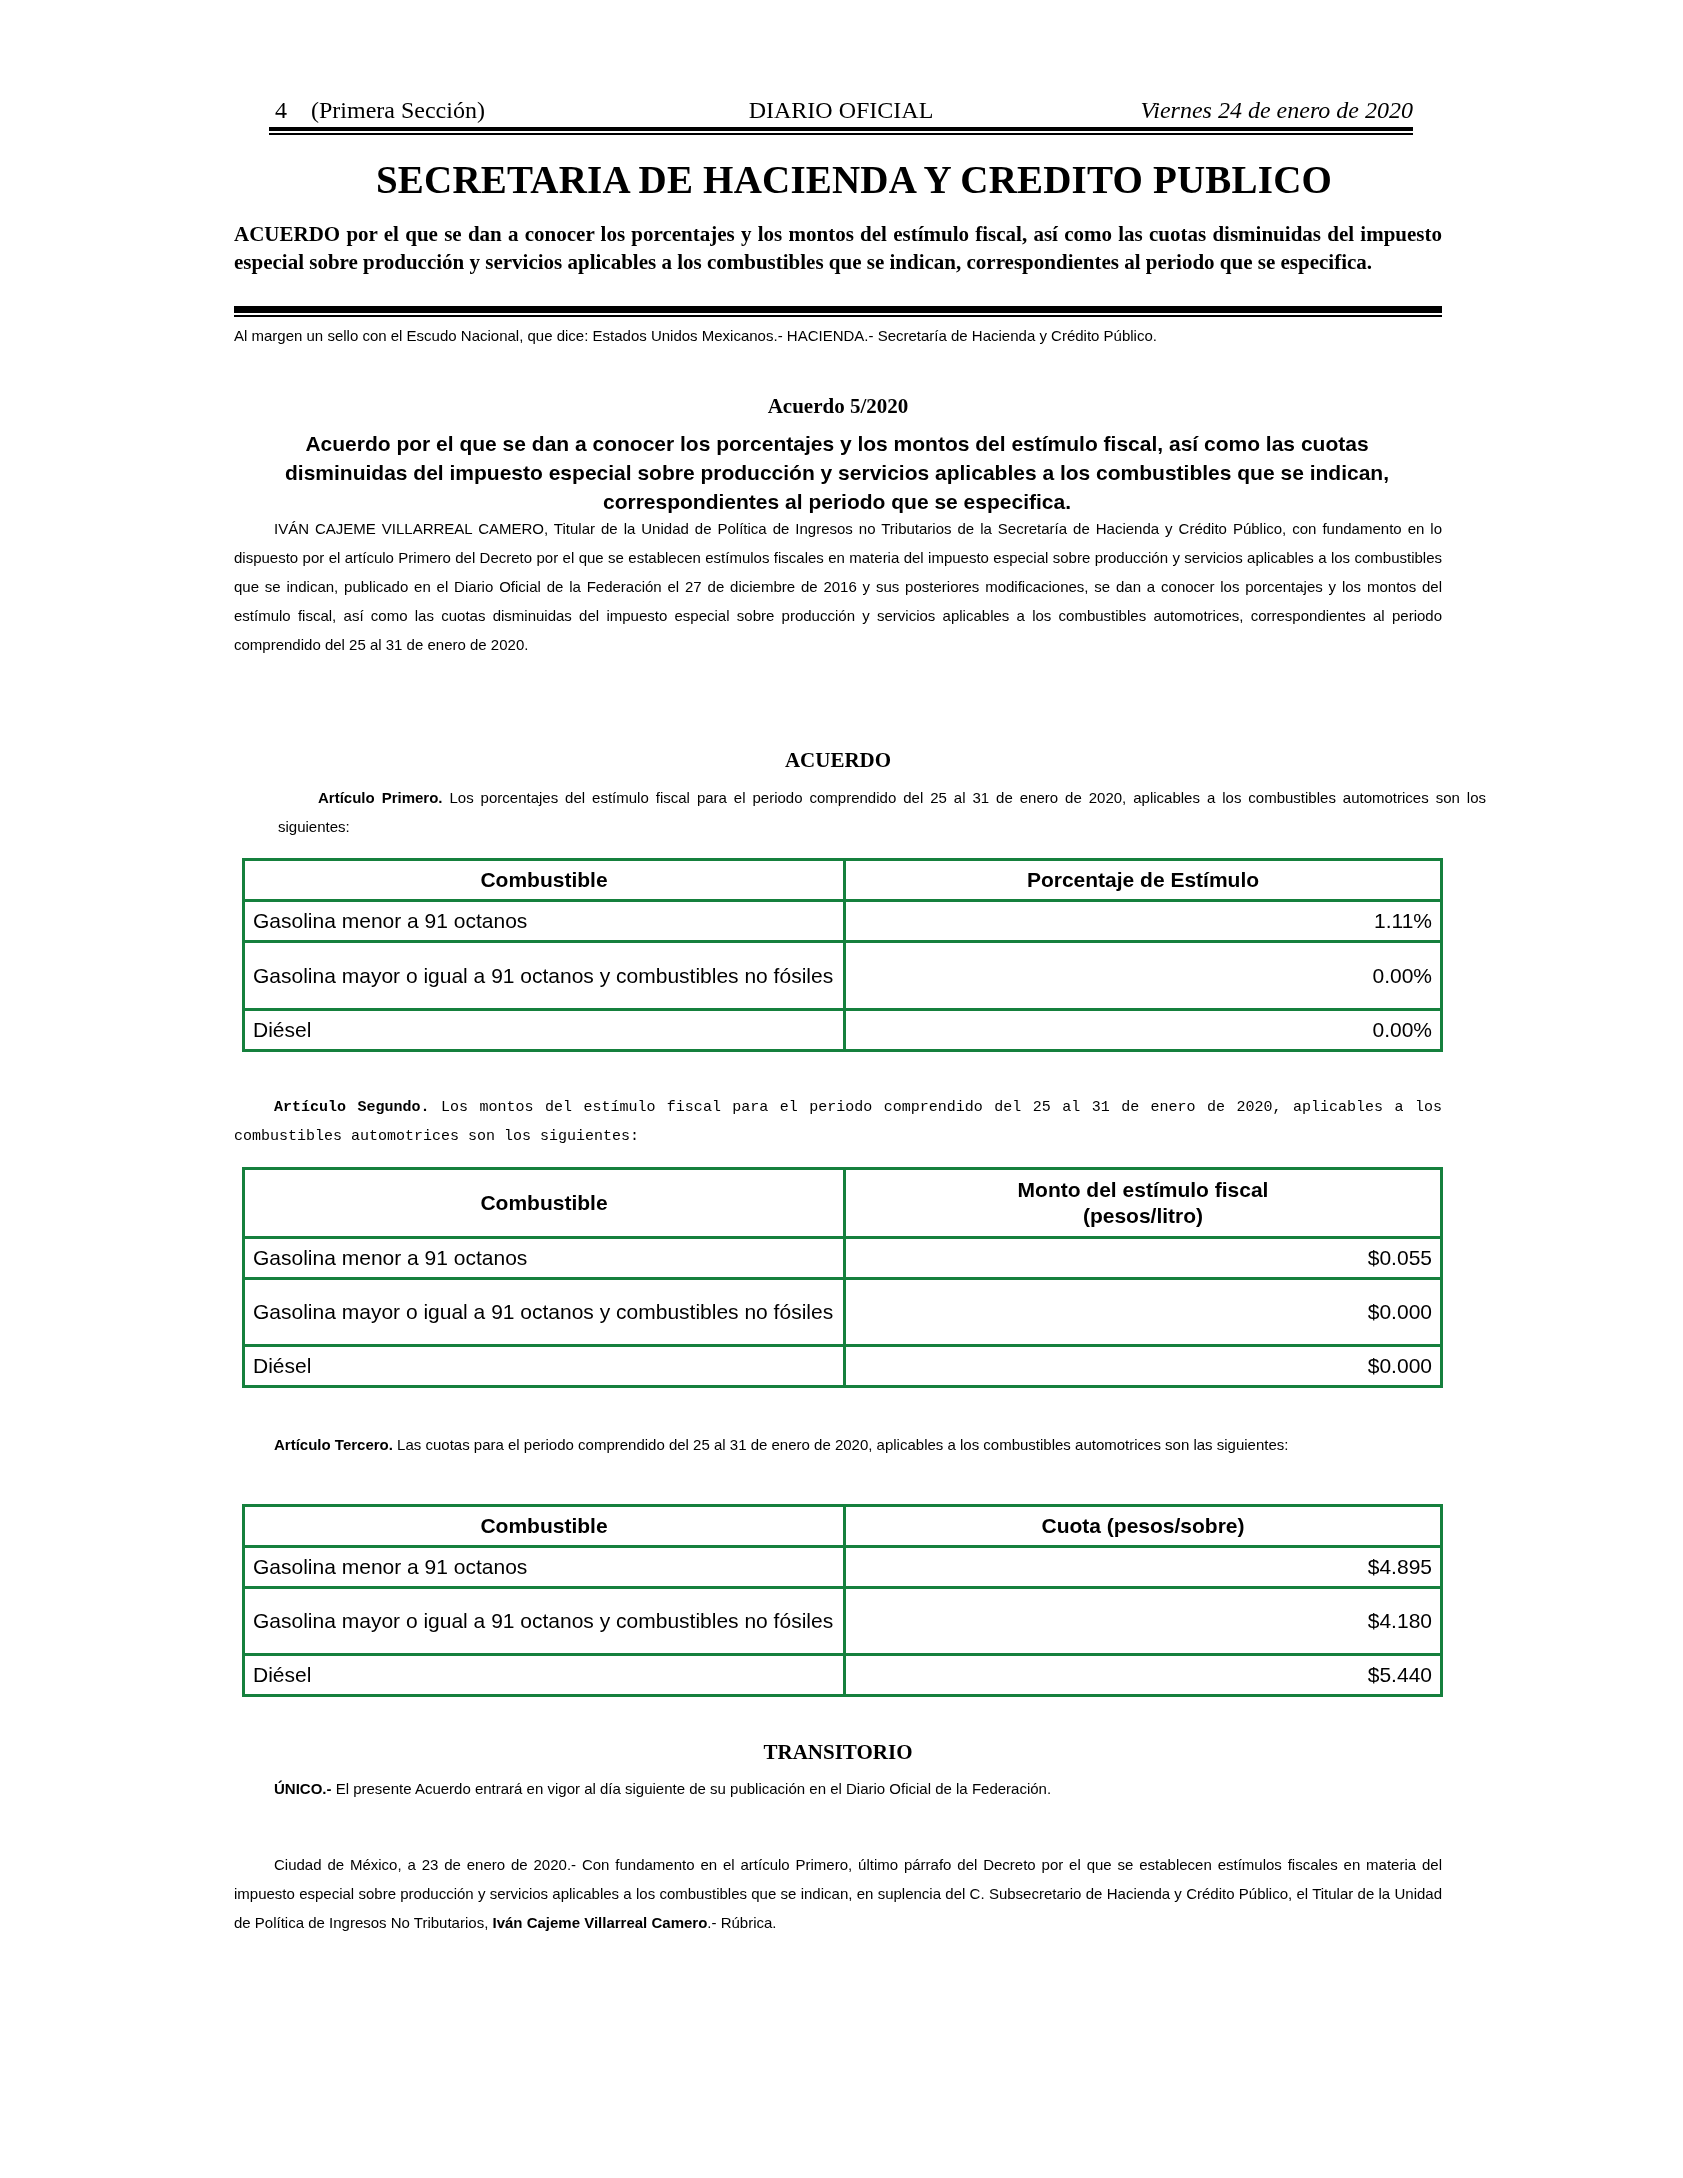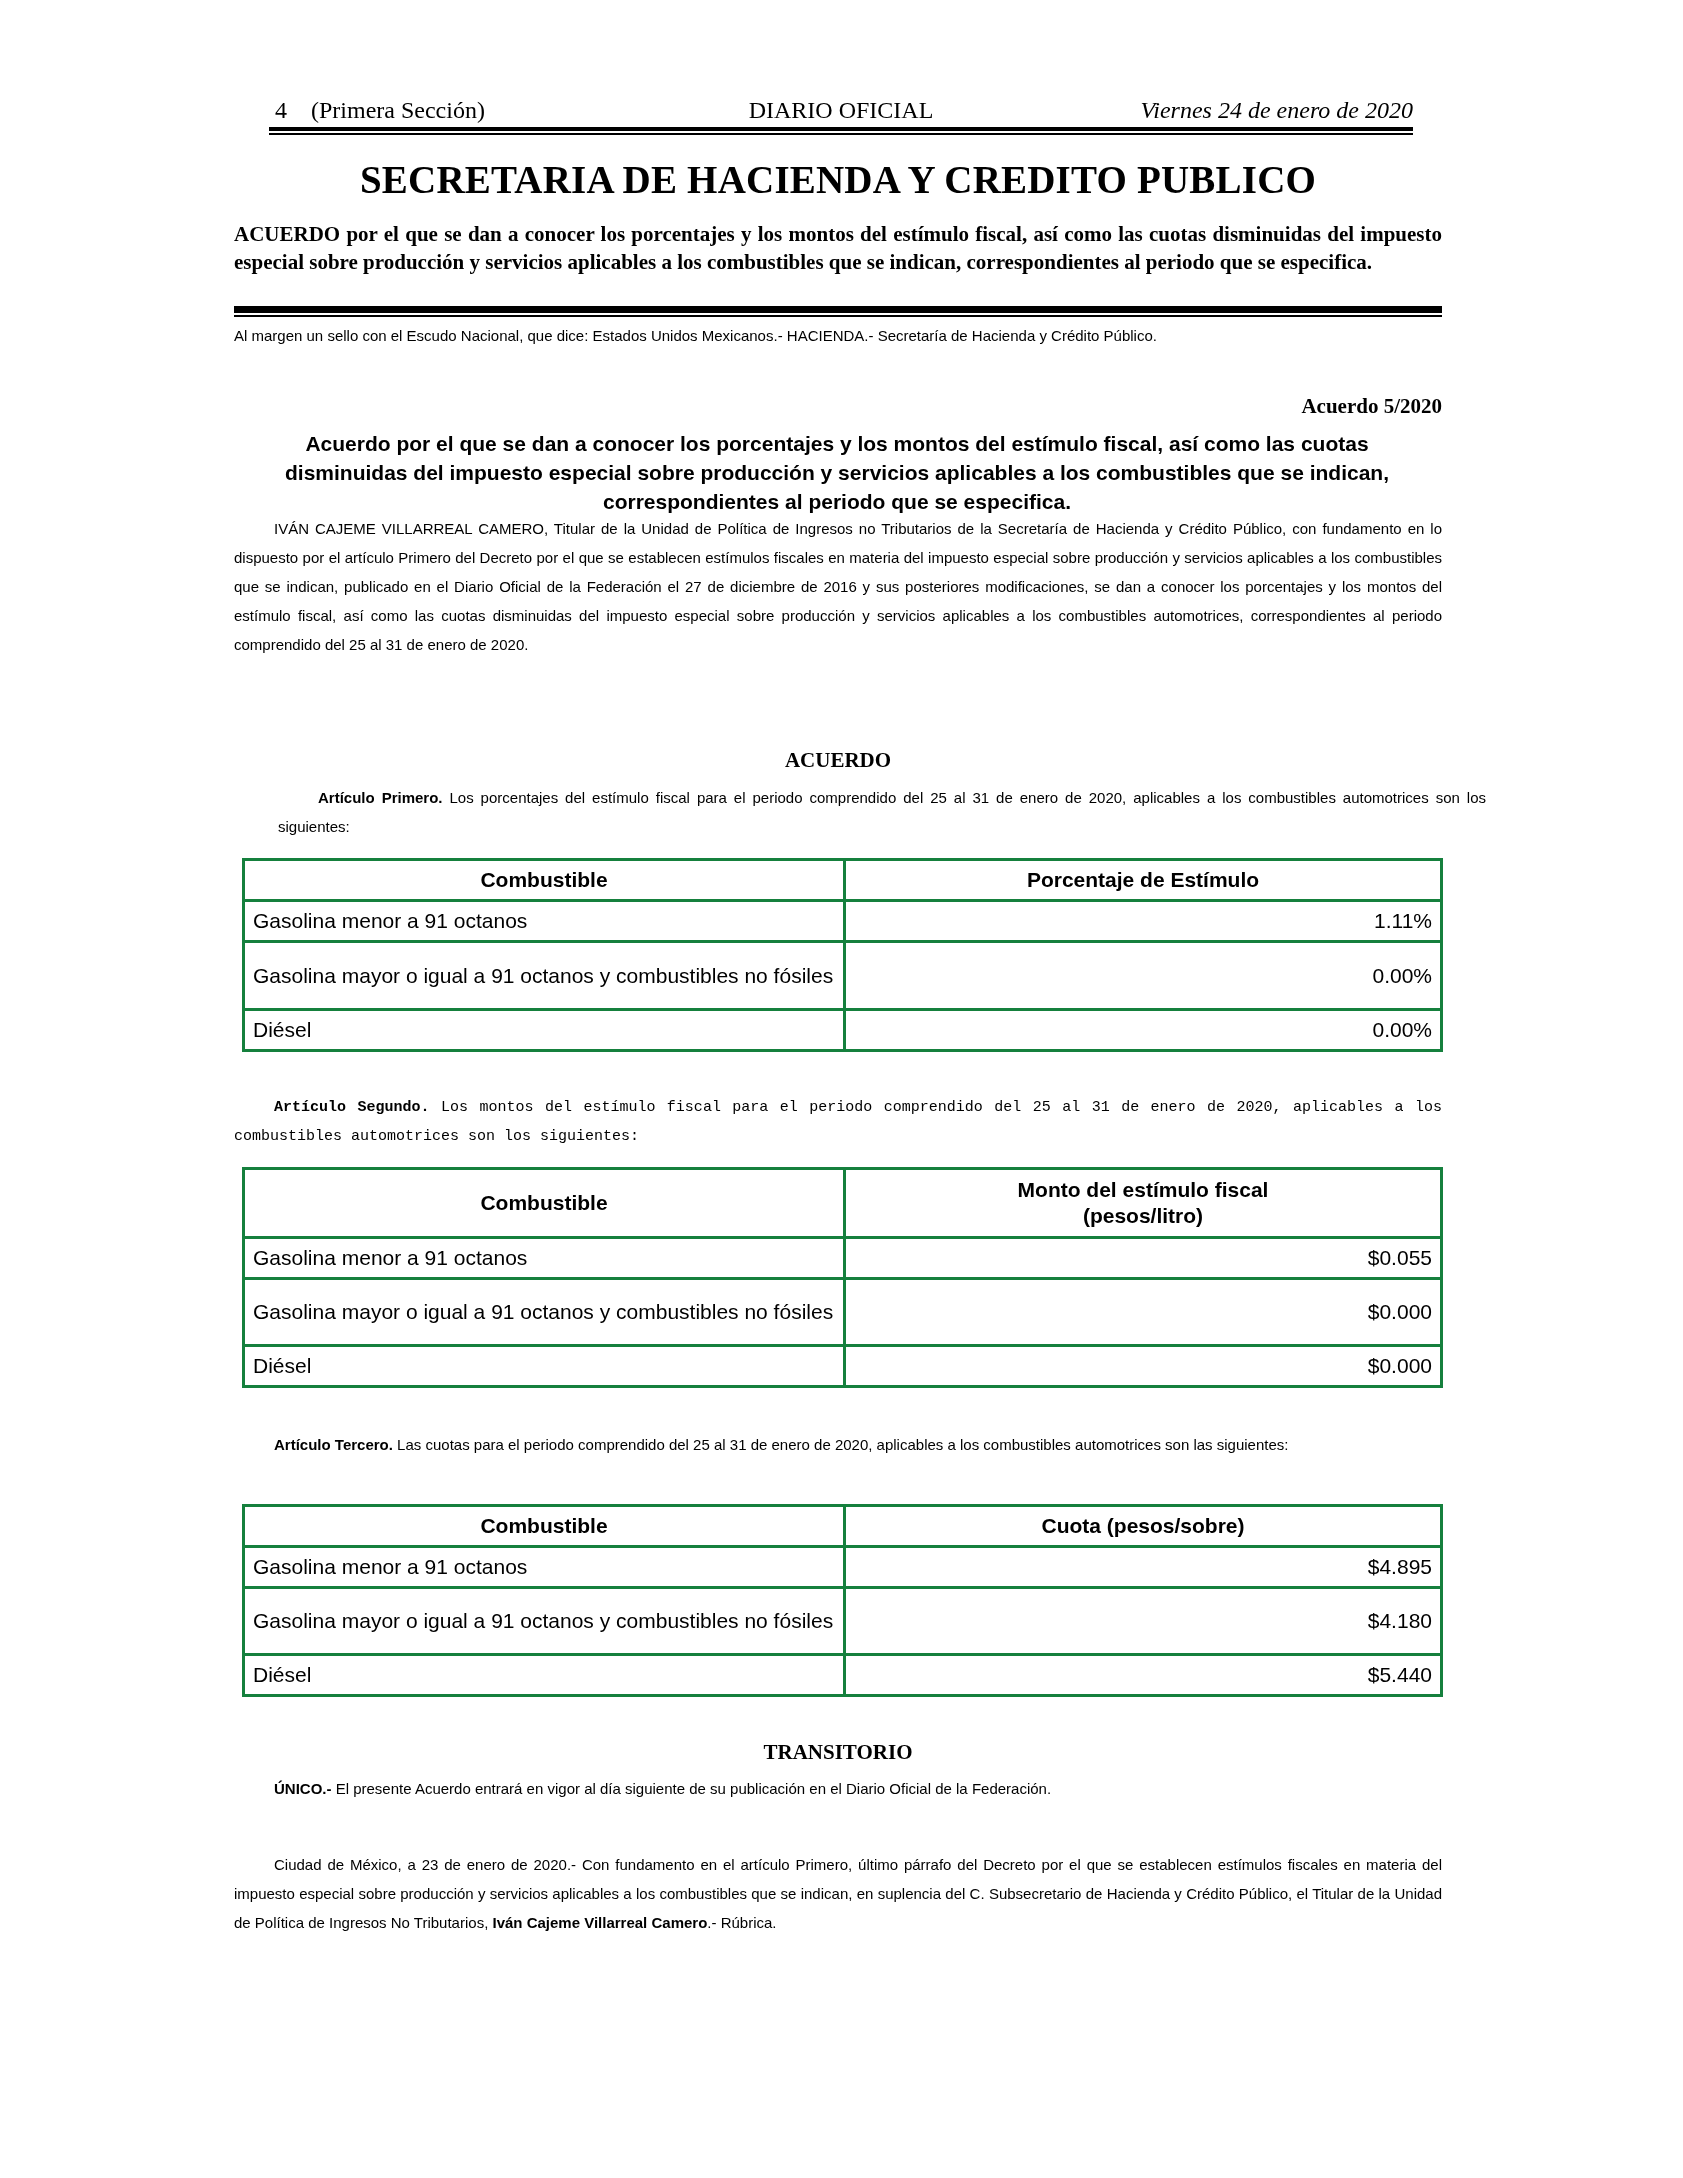--- a/index.html
+++ b/index.html
@@ -7,21 +7,21 @@
   .abs { position: absolute; }
   .serif { font-family: "Liberation Serif", "DejaVu Serif", serif; }
   .sans { font-family: "Liberation Sans", "DejaVu Sans", sans-serif; }
 
   #running-header { left: 269px; top: 97px; width: 1144px; height: 26px; font-size: 24px; line-height: 26px; }
   #running-header .left { position: absolute; left: 6px; top: 0; white-space: pre; }
   #running-header .center { position: absolute; left: 0; right: 0; top: 0; text-align: center; }
   #running-header .right { position: absolute; right: 0; top: 0; font-style: italic; }
   .rule-thick { position: absolute; background: #000; }
 
-  #dept-title { left: 234px; width: 1208px; top: 158px; text-align: center; font-size: 39px; font-weight: bold; line-height: 44px; letter-spacing: 0.2px; }
+  #dept-title { left: 250px; width: 1208px; top: 158px; text-align: center; font-size: 39px; font-weight: bold; line-height: 44px; letter-spacing: 0.2px; }
   #acuerdo-summary { left: 234px; width: 1208px; top: 220px; font-size: 21px; font-weight: bold; line-height: 28px; text-align: justify; text-align-last: left; }
 
   .body-text { font-size: 15px; line-height: 29px; text-align: justify; }
   .para { left: 234px; width: 1208px; }
   .indent { text-indent: 40px; }
 
   .center-heading { left: 234px; width: 1208px; text-align: center; font-weight: bold; font-size: 21px; line-height: 28px; }
   #acuerdo-title { left: 234px; width: 1208px; text-align: center; font-weight: bold; font-size: 21px; line-height: 29px; }
 
   table.fuel { position: absolute; left: 242px; width: 1201px; border-collapse: collapse; font-family: "Liberation Sans", "DejaVu Sans", sans-serif; font-size: 21px; }
@@ -42,21 +42,21 @@
 <div class="rule-thick" style="left:269px; top:133px; width:1144px; height:2px;"></div>
 
 <div id="dept-title" class="abs serif">SECRETARIA DE HACIENDA Y CREDITO PUBLICO</div>
 
 <div id="acuerdo-summary" class="abs serif"><span>ACUERDO</span><span> por el que se dan a conocer los porcentajes y los montos del estímulo fiscal, así como las cuotas disminuidas del impuesto especial sobre producción y servicios aplicables a los combustibles que se indican, correspondientes al periodo que se especifica.</span></div>
 <div class="rule-thick" style="left:234px; top:306px; width:1208px; height:7px;"></div>
 <div class="rule-thick" style="left:234px; top:315px; width:1208px; height:2px;"></div>
 
 <div class="abs para sans body-text" style="top:321px;">Al margen un sello con el Escudo Nacional, que dice: Estados Unidos Mexicanos.- HACIENDA.- Secretaría de Hacienda y Crédito Público.</div>
 
-<div class="abs center-heading serif" style="top:392px;text-align:right;">Acuerdo 5/2020</div>
+<div class="abs center-heading serif" style="top:392px;">Acuerdo 5/2020</div>
 
 <div id="acuerdo-title" class="abs sans" style="top:429px; left:253px; width:1168px;">Acuerdo por el que se dan a conocer los porcentajes y los montos del estímulo fiscal, así como las cuotas disminuidas del impuesto especial sobre producción y servicios aplicables a los combustibles que se indican, correspondientes al periodo que se especifica.</div>
 
 <div class="abs para sans body-text indent" style="top:514px;">IVÁN CAJEME VILLARREAL CAMERO, Titular de la Unidad de Política de Ingresos no Tributarios de la Secretaría de Hacienda y Crédito Público, con fundamento en lo dispuesto por el artículo Primero del Decreto por el que se establecen estímulos fiscales en materia del impuesto especial sobre producción y servicios aplicables a los combustibles que se indican, publicado en el Diario Oficial de la Federación el 27 de diciembre de 2016 y sus posteriores modificaciones, se dan a conocer los porcentajes y los montos del estímulo fiscal, así como las cuotas disminuidas del impuesto especial sobre producción y servicios aplicables a los combustibles automotrices, correspondientes al periodo comprendido del 25 al 31 de enero de 2020.</div>
 
 <div class="abs center-heading serif" style="top:746px;">ACUERDO</div>
 
 <div class="abs para sans body-text indent" style="top:783px;margin-left:44px;"><b>Artículo Primero.</b><span> Los porcentajes del estímulo fiscal para el periodo comprendido del 25 al 31 de enero de 2020, aplicables a los combustibles automotrices son los siguientes:</span></div>
 
 <table class="fuel" style="top:858px;">

